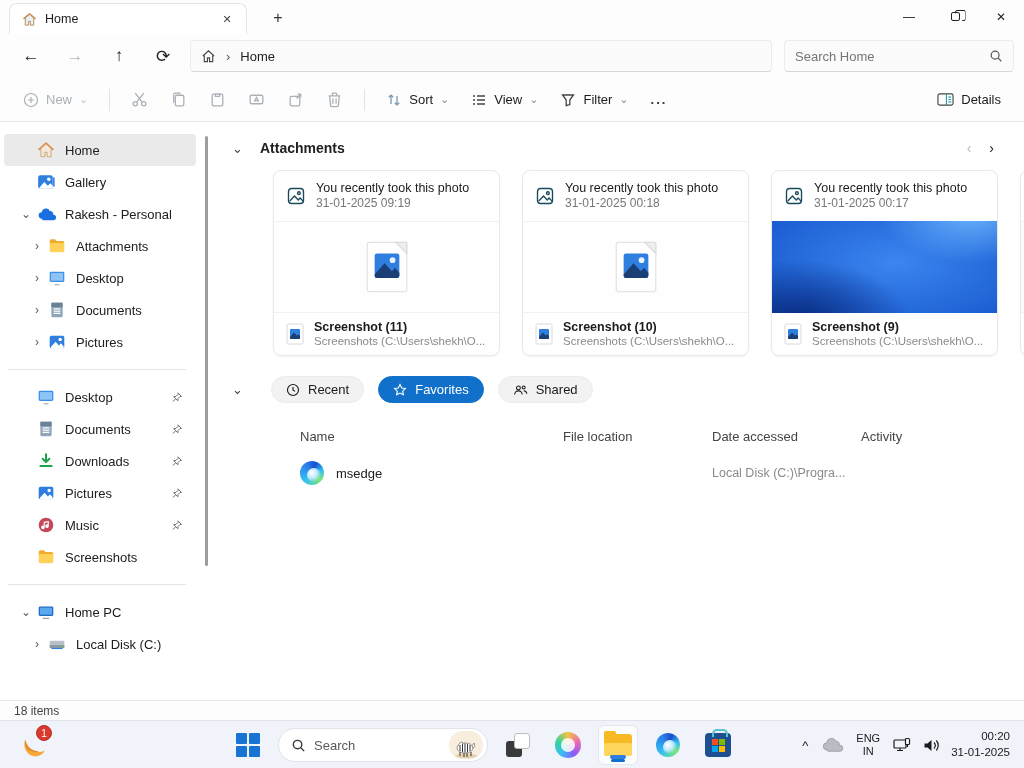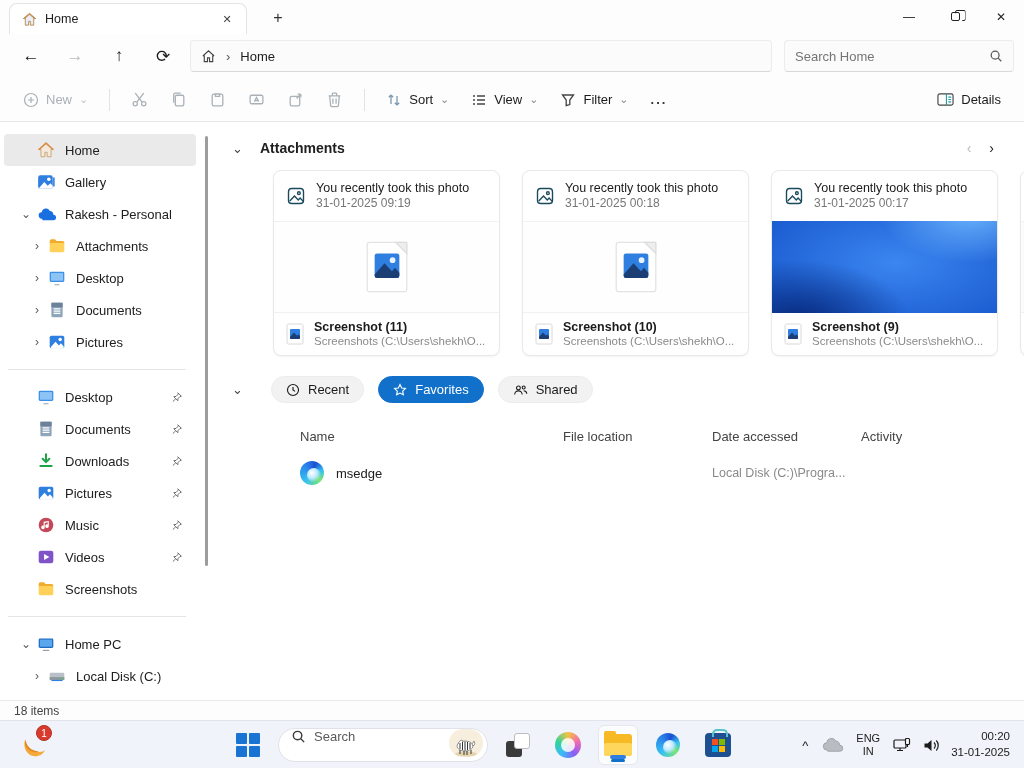--- a/index.html
+++ b/index.html
@@ -108,21 +108,21 @@
 
   
   .taskbar { position:absolute; left:0; right:0; bottom:0; height:48px; background:#f0f3f9; border-top:1px solid #e1e4ea; display:flex; align-items:center; }
   .tb-left { position:absolute; left:14px; top:4px; }
   .badge-icon { position:relative; width:40px; height:40px; display:flex; align-items:center; justify-content:center; }
   .badge { position:absolute; top:0; right:2px; min-width:16px; height:16px; border-radius:8px; background:#d83b2e; color:#fff; font-size:10px; display:flex; align-items:center; justify-content:center; border:1px solid #b92f24; }
   .tb-center { position:absolute; left:228px; top:0; height:48px; display:flex; align-items:center; gap:10px; }
   .task-ico { width:40px; height:40px; border-radius:6px; display:flex; align-items:center; justify-content:center; position:relative; }
   .task-ico.active { background:#fbfcfe; border:1px solid #e4e7ec; }
   .task-ico.active::after { content:""; position:absolute; bottom:2px; left:50%; transform:translateX(-50%); width:14px; height:3px; border-radius:2px; background:#1070ca; }
-  .tb-search { width:210px; height:34px; background:#fff; border:1px solid #dfe2e8; border-radius:17px; display:flex; align-items:flex-start; padding:0 4px 0 12px; gap:8px; }
+  .tb-search { width:210px; height:34px; background:#fff; border:1px solid #dfe2e8; border-radius:17px; display:flex; align-items:center; padding:0 4px 0 12px; gap:8px; }
   .tb-search .ph { flex:1; color:#5a5a5a; font-size:13px; }
   .zebra { width:34px; height:28px; border-radius:14px; background:#f7eedd; display:flex; align-items:flex-end; justify-content:center; overflow:hidden; }
   .startlogo { width:24px; height:24px; display:grid; grid-template-columns:11px 11px; grid-template-rows:11px 11px; gap:2px; }
   .startlogo i { background:#1873d3; border-radius:1px; }
   .copilot { width:26px; height:26px; border-radius:50%;
      background: conic-gradient(from 0deg, #f5c242, #ef6ab1, #8b5cf6, #38bdf8, #34d399, #f5c242); position:relative; }
   .copilot::after { content:""; position:absolute; inset:6px; border-radius:50%; background:#fff; opacity:.85; }
   .taskview { position:relative; width:24px; height:24px; }
   .taskview .b1 { position:absolute; left:0; bottom:0; width:16px; height:16px; background:#3a3a3a; border-radius:3px; }
   .taskview .b2 { position:absolute; right:0; top:0; width:16px; height:16px; background:#fff; border:1px solid #bdbdbd; border-radius:3px; }
@@ -466,35 +466,20 @@
           </svg>
       </span>
       <span class="lbl">Music</span>
       <span class="pin ico">
         <svg width="13" height="13" viewBox="0 0 16 16" fill="none" stroke="#6a6a6a" stroke-width="1.2">
             <path d="m9.5 2 4.5 4.5-1.8.4-2.3 2.3-.3 2.8-2.5-2.5L3.5 13M7.1 9.5 4.6 7l2.8-.3L9.7 4.4l.4-1.8"></path>
           </svg>
       </span>
     </div>
 
-    <div class="side-item">
-      <span class="chev"></span>
-      <span class="ico">
-        <svg width="18" height="18" viewBox="0 0 16 16">
-            <rect x="1.5" y="2.5" width="13" height="11" rx="2" fill="#8053c6"></rect>
-            <path d="M6.3 5.3v5.4L11 8z" fill="#fff"></path>
-          </svg>
-      </span>
-      <span class="lbl">Videos</span>
-      <span class="pin ico">
-        <svg width="13" height="13" viewBox="0 0 16 16" fill="none" stroke="#6a6a6a" stroke-width="1.2">
-            <path d="m9.5 2 4.5 4.5-1.8.4-2.3 2.3-.3 2.8-2.5-2.5L3.5 13M7.1 9.5 4.6 7l2.8-.3L9.7 4.4l.4-1.8"></path>
-          </svg>
-      </span>
-    </div>
 
     <div class="side-item">
       <span class="chev"></span>
       <span class="ico">
         <svg width="18" height="18" viewBox="0 0 16 16">
             <path d="M1.5 3.5A1.5 1.5 0 0 1 3 2h3.2l1.4 1.6H13A1.5 1.5 0 0 1 14.5 5v1H1.5z" fill="#f0ad2d"></path>
             <rect x="1.5" y="5.4" width="13" height="8.1" rx="1.3" fill="#ffd159"></rect>
           </svg>
       </span>
       <span class="lbl">Screenshots</span>

